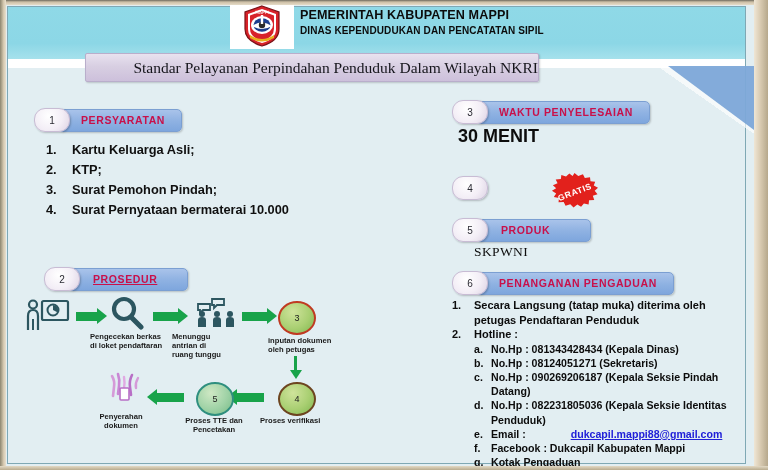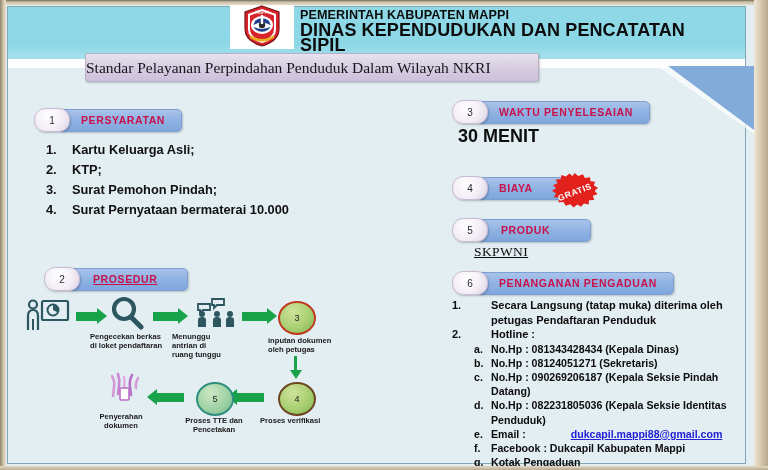--- a/index.html
+++ b/index.html
@@ -45,30 +45,30 @@
     position:absolute;left:230px;top:3px;width:64px;height:46px;
     background:#ffffff;z-index:6;display:flex;align-items:center;justify-content:center;
   }
   .logo svg{display:block;}
   .gov-title{
     position:absolute;left:300px;top:8px;width:430px;z-index:6;
     text-align:left;color:#0c0c0c;font-weight:bold;font-size:12.5px;line-height:15px;
     letter-spacing:.1px;
   }
   .gov-title .l1{font-size:12.6px;}
-  .gov-title .l2{font-size:18px;}
+  .gov-title .l2{font-size:10px;}
 
   
   .ribbon{
     position:absolute;left:85px;top:53px;width:452px;height:27px;z-index:8;
     background:linear-gradient(180deg,#e8e2ef 0%,#d8cfe2 45%,#cdc0db 100%);
     border:1px solid #b9aecb;
     border-radius:2px;
     box-shadow:1px 1px 2px rgba(0,0,0,.18);
-    display:flex;align-items:center;justify-content:flex-start;
+    display:flex;align-items:center;justify-content:flex-end;
   }
   .ribbon span{
     font-family:"Liberation Serif", serif;
     font-size:15.5px;color:#15151b;white-space:nowrap;
   }
 
   
   .tri{
     position:absolute;right:14px;top:66px;width:0;height:0;z-index:3;
     border-left:86px solid transparent;
@@ -131,28 +131,28 @@
   }
   .gratis span{
     position:relative;color:#ffffff;font-size:8.6px;font-weight:bold;
     letter-spacing:.6px;transform:rotate(-21deg);
   }
 
   
   .produk-val{
     position:absolute;left:474px;top:244px;z-index:5;
     font-family:"Liberation Serif", serif;font-size:13.5px;color:#0d0d0d;
-    text-decoration:underline;letter-spacing:.4px;
+    letter-spacing:.4px;
   }
 
   
   .pengaduan{position:absolute;left:452px;top:298px;width:290px;z-index:5;}
   .pengaduan .lvl1{display:flex;font-size:11px;font-weight:bold;color:#0c0c0c;line-height:14.5px;}
   .pengaduan .lvl1 .n{width:22px;flex:0 0 22px;}
-  .pengaduan .lvl1 .t{flex:1;margin-left:17px;}
+  .pengaduan .lvl1 .t{flex:1;}
   .pengaduan .lvl2{display:flex;font-size:10.6px;font-weight:bold;color:#0c0c0c;line-height:14.2px;margin-left:22px;}
   .pengaduan .lvl2 .n{width:17px;flex:0 0 17px;}
   .pengaduan .lvl2 .t{flex:1;}
   .pengaduan a.mail{color:#2020d8;font-weight:bold;padding-left:42px;}
 
   
   .flow{position:absolute;left:20px;top:294px;width:410px;height:145px;z-index:5;}
   .flow .cap{
     position:absolute;font-size:7.6px;font-weight:bold;color:#1a1a1a;line-height:9px;
   }
@@ -246,21 +246,20 @@
   <div class="badge" style="left:452px;top:101px;">
     <div class="num">3</div>
     <div class="pill">WAKTU PENYELESAIAN</div>
   </div>
   <div class="waktu">
     <div class="big">30 MENIT</div>
   </div>
 
   <div class="badge" style="left:452px;top:177px;">
     <div class="num">4</div>
-    <div class="pill" style="padding:0 40px 0 22px;">BIAYA</div>
   </div>
   <div class="gratis">
     <div class="star"></div>
     <span>GRATIS</span>
   </div>
 
   <div class="badge" style="left:452px;top:219px;">
     <div class="num">5</div>
     <div class="pill" style="padding:0 40px 0 24px;">PRODUK</div>
   </div>

